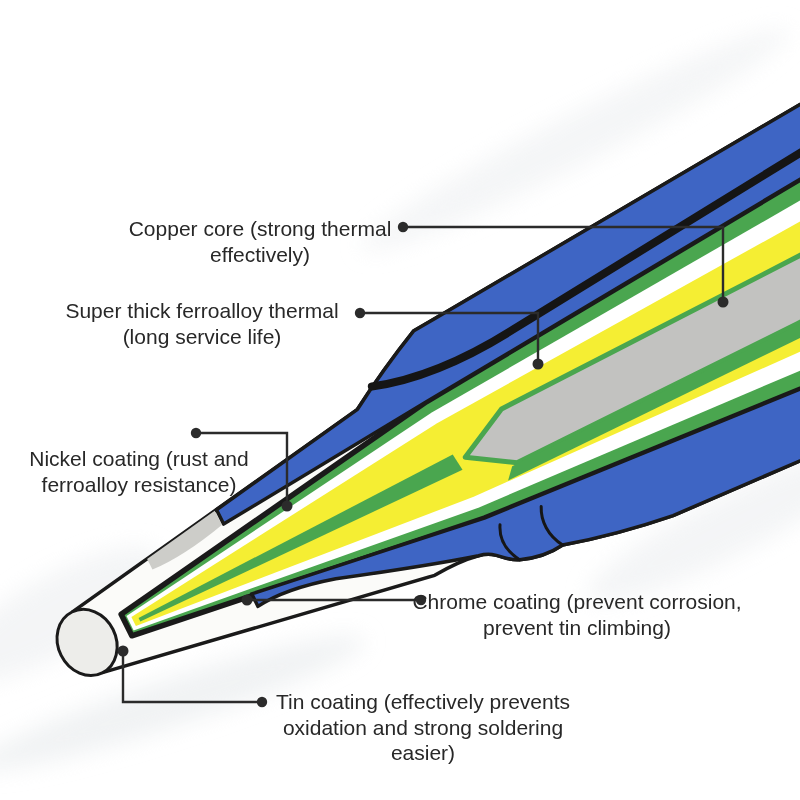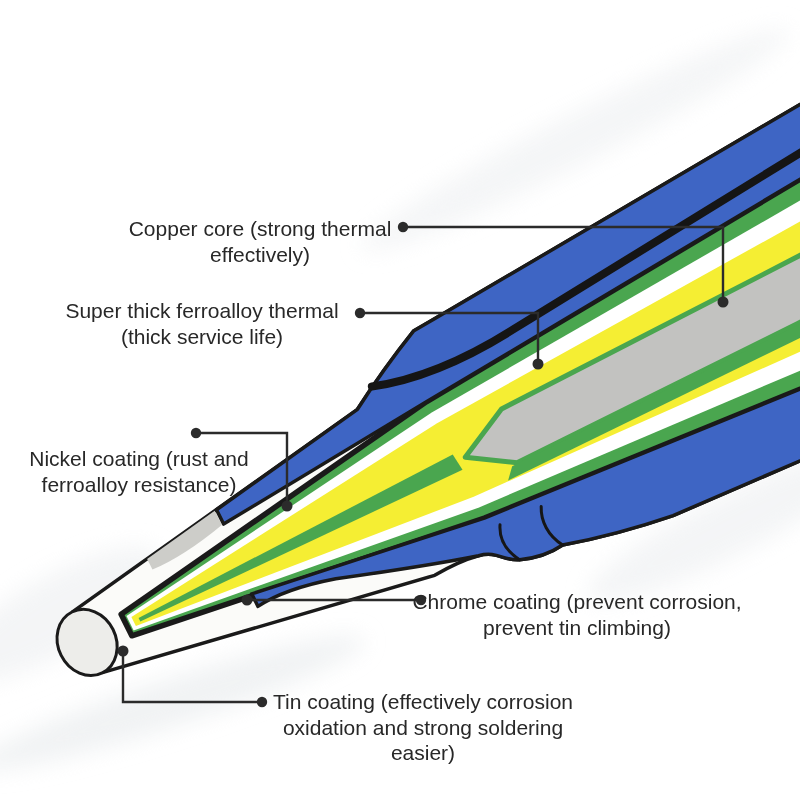--- a/index.html
+++ b/index.html
@@ -88,31 +88,31 @@
     </g>
   </svg>
 
   <div class="label" style="left:100px;top:196px;width:320px;margin-top:20px;">
     <div>Copper core (strong thermal</div>
     <div>effectively)</div>
   </div>
 
   <div class="label" style="left:47px;top:298px;width:310px;">
     <div>Super thick ferroalloy thermal</div>
-    <div>(thick service life)</div>
+    <div>(long service life)</div>
   </div>
 
   <div class="label" style="left:8px;top:446px;width:262px;">
     <div>Nickel coating (rust and</div>
     <div>ferroalloy resistance)</div>
   </div>
 
   <div class="label" style="left:412px;top:589px;width:330px;">
     <div>Chrome coating (prevent corrosion,</div>
     <div>prevent tin climbing)</div>
   </div>
 
   <div class="label" style="left:248px;top:689px;width:350px;">
-    <div>Tin coating (effectively corrosion</div>
+    <div>Tin coating (effectively prevents</div>
     <div>oxidation and strong soldering easier)</div>
   </div>
 
 </div>
 
 </body></html>

